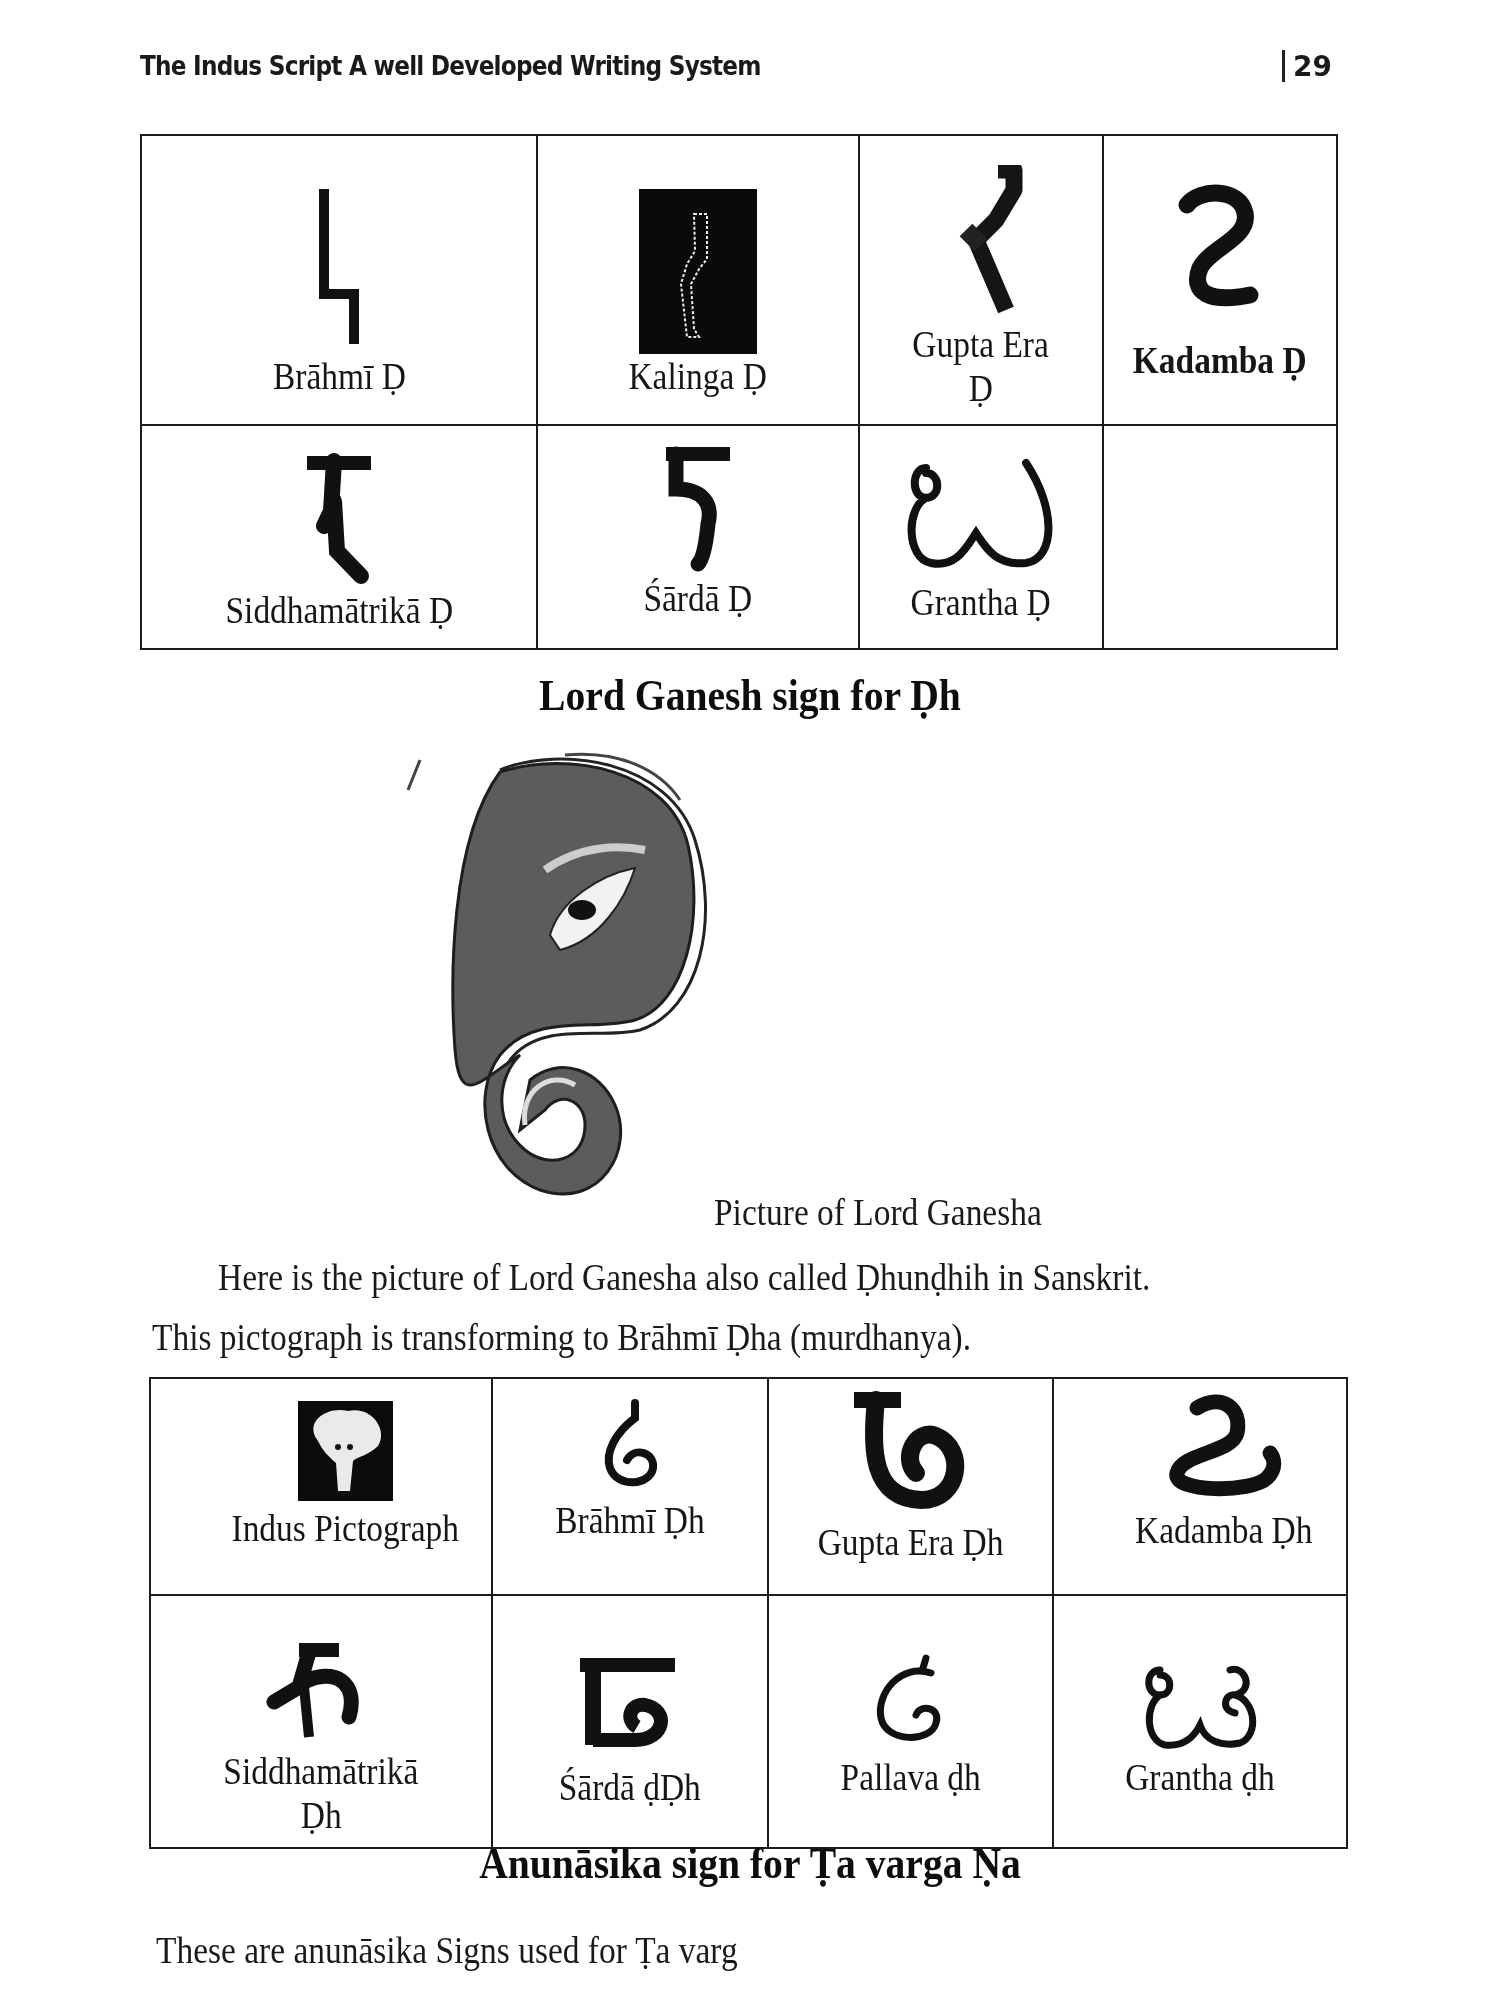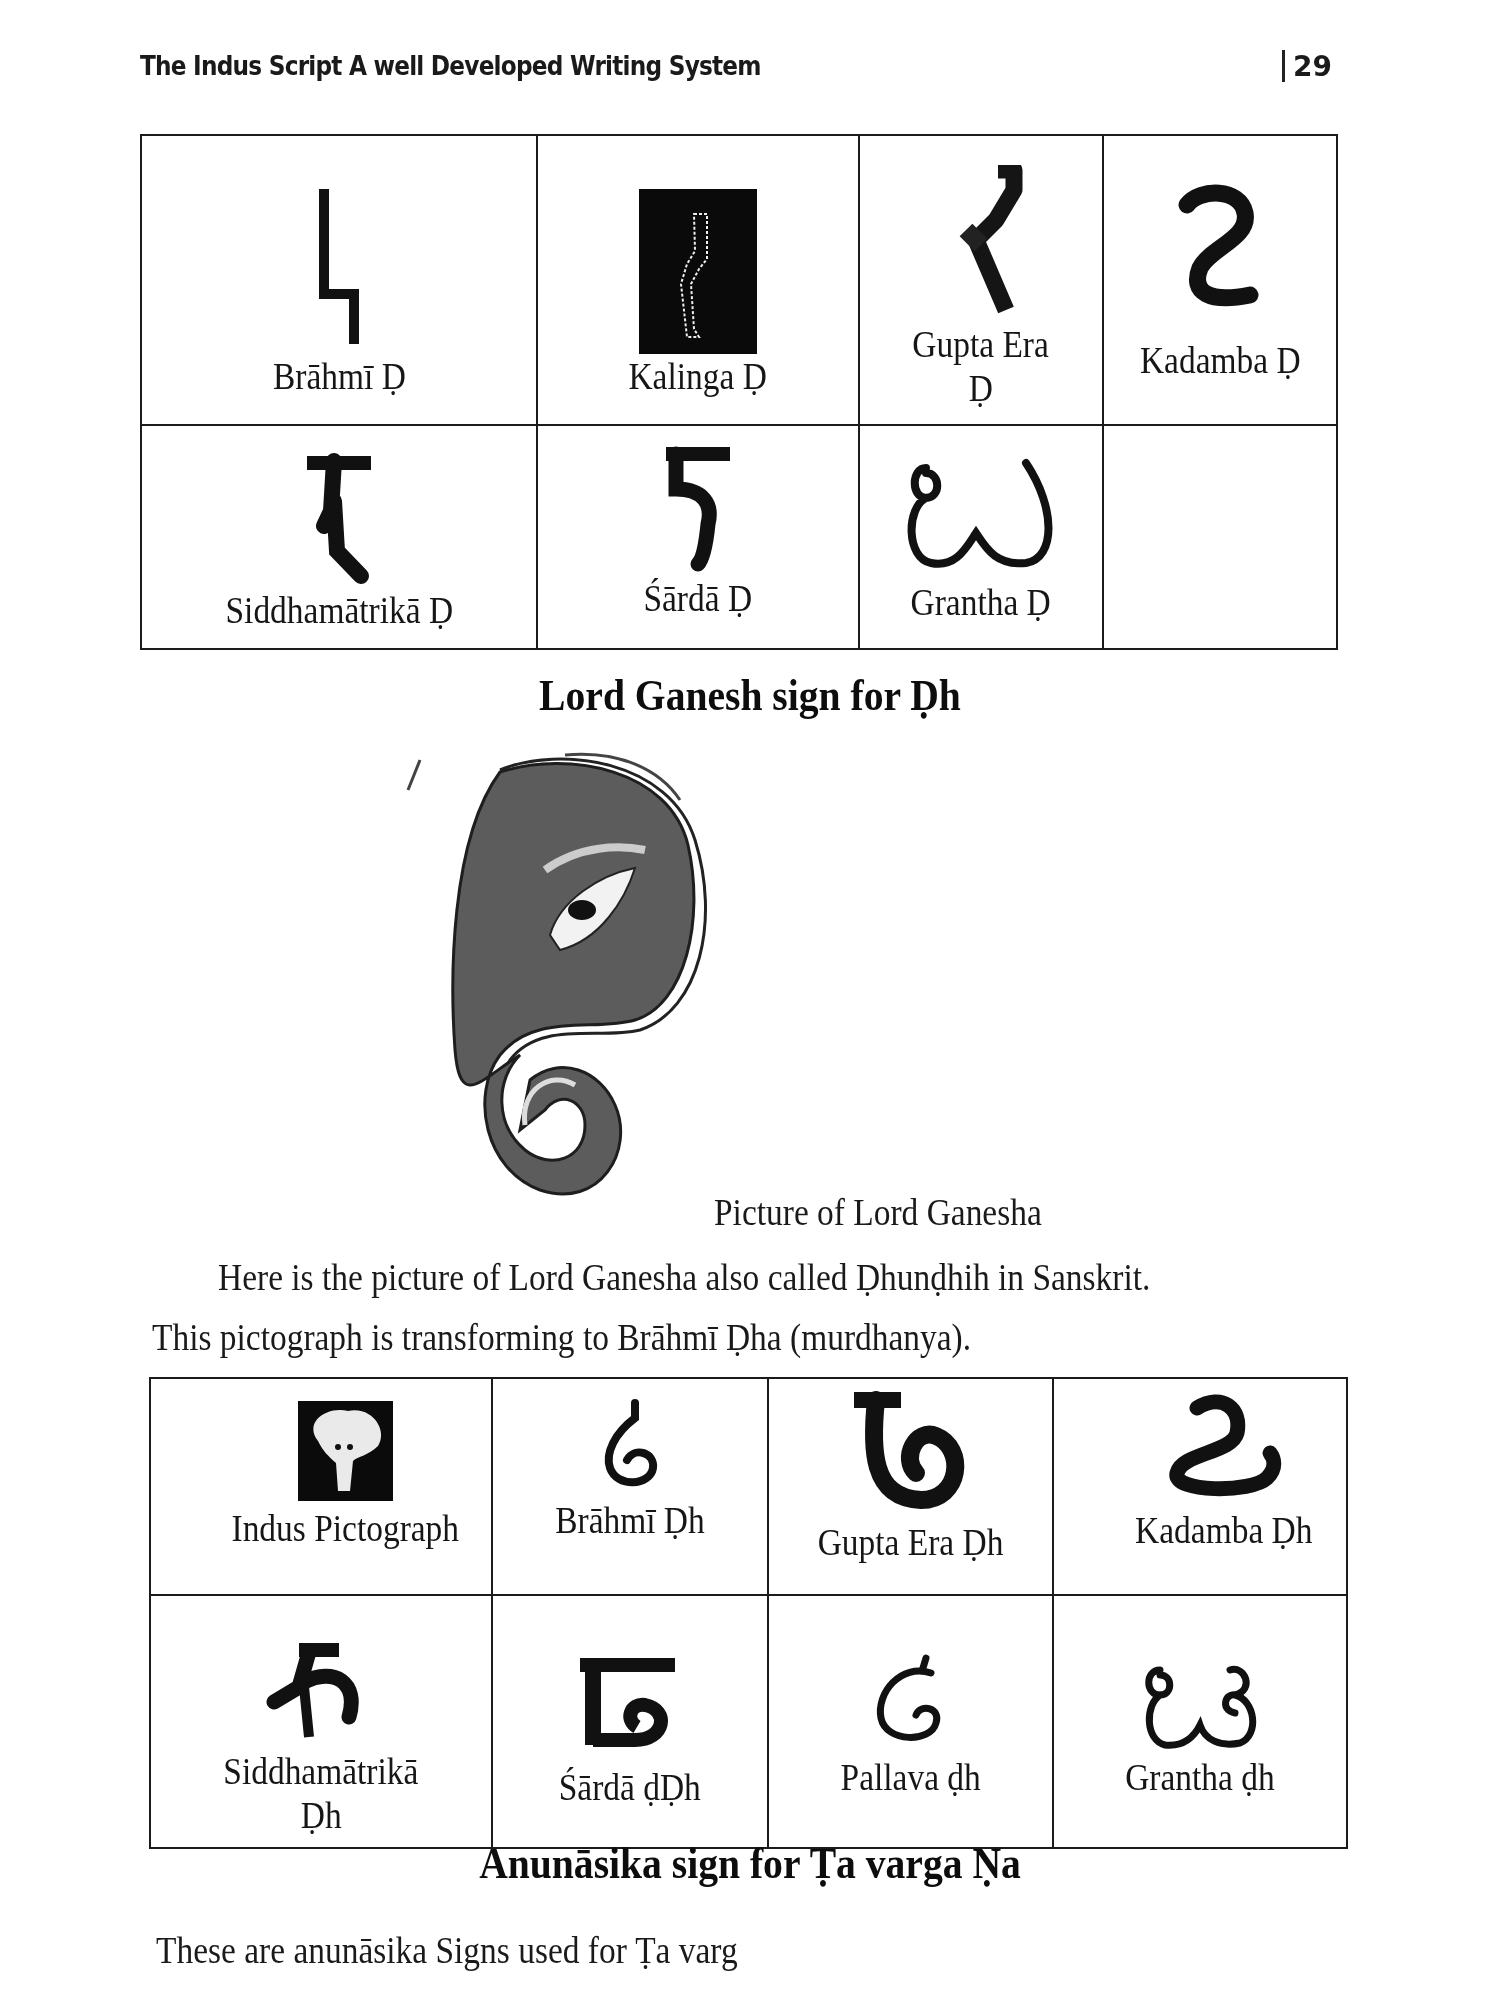--- a/index.html
+++ b/index.html
@@ -74,21 +74,21 @@
           <svg width="90" height="155" viewBox="0 0 90 155">
                 <path d="M62 5 H78 V25 L60 55 L40 75 L55 110 L70 145" fill="none" stroke="#151515" stroke-width="17" stroke-linejoin="round"></path>
                 <path d="M30 65 L45 80" stroke="#222" stroke-width="18"></path>
               </svg>
         </div>
         <div class="label">Gupta Era</div>
         <div class="label" style="margin-bottom:14px;">Ḍ</div>
       </div>
     </td>
     <td>
-      <div class="cell-inner" style="height:288px;">
+      <div class="cell-inner" style="height:288px;font-weight:bold;">
         <div class="glyph" style="height:175px;">
           <svg width="90" height="135" viewBox="0 0 90 135">
                 <path d="M12 22 C25 5 65 5 70 30 C75 55 35 65 25 85 C15 110 35 120 75 112" fill="none" stroke="#111" stroke-width="17" stroke-linecap="round"></path>
               </svg>
         </div>
         <div class="label" style="margin-bottom:42px;">Kadamba Ḍ</div>
       </div>
     </td>
   </tr>
   <tr style="height:222px">

